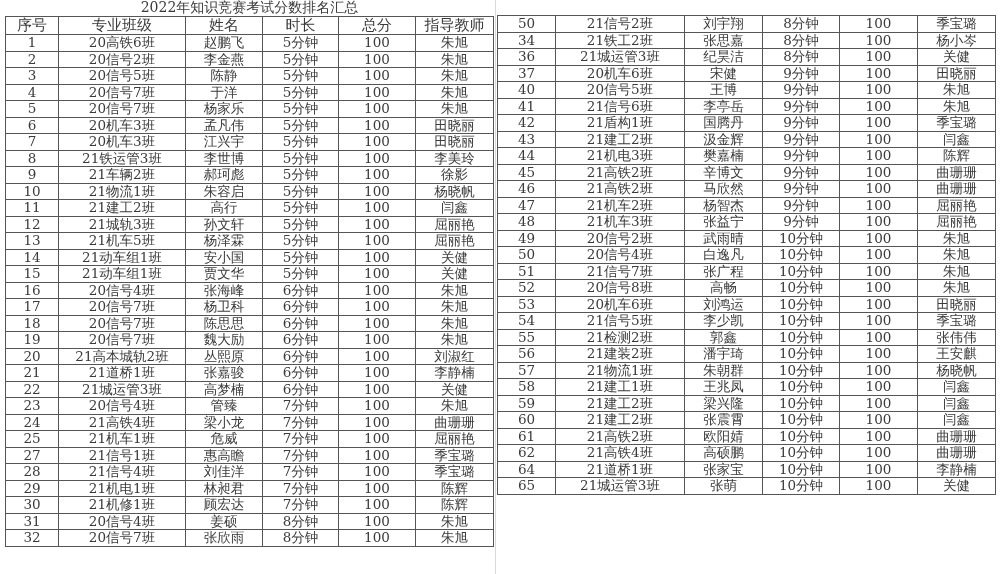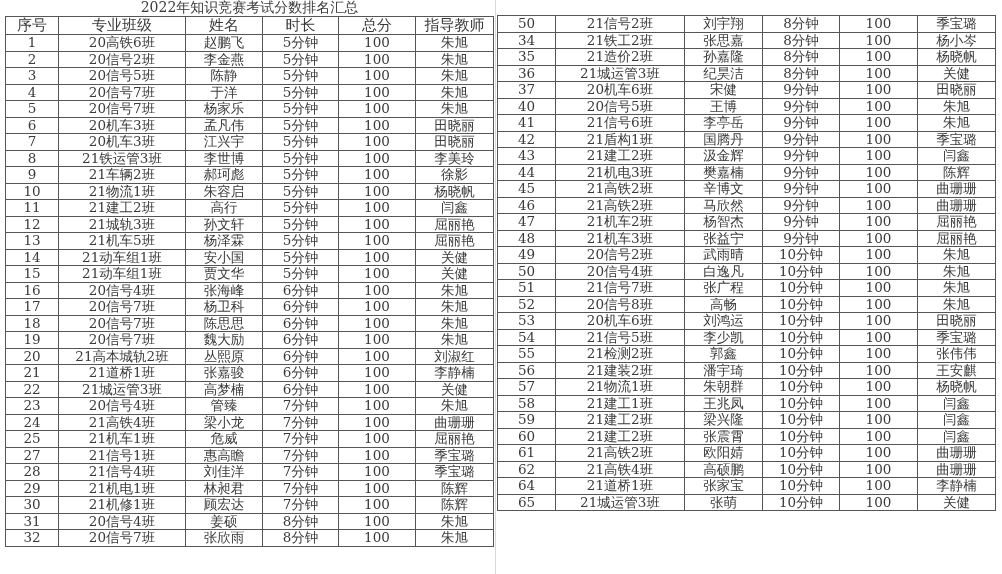--- a/index.html
+++ b/index.html
@@ -311,28 +311,20 @@
       </tr>
       <tr>
         <td>34</td>
         <td>21铁工2班</td>
         <td>张思嘉</td>
         <td>8分钟</td>
         <td>100</td>
         <td>杨小岑</td>
       </tr>
       <tr>
-        <td>35</td>
-        <td>21造价2班</td>
-        <td>孙嘉隆</td>
-        <td>8分钟</td>
-        <td>100</td>
-        <td>杨晓帆</td>
-      </tr>
-      <tr>
         <td>36</td>
         <td>21城运管3班</td>
         <td>纪昊洁</td>
         <td>8分钟</td>
         <td>100</td>
         <td>关健</td>
       </tr>
       <tr>
         <td>37</td>
         <td>20机车6班</td>

